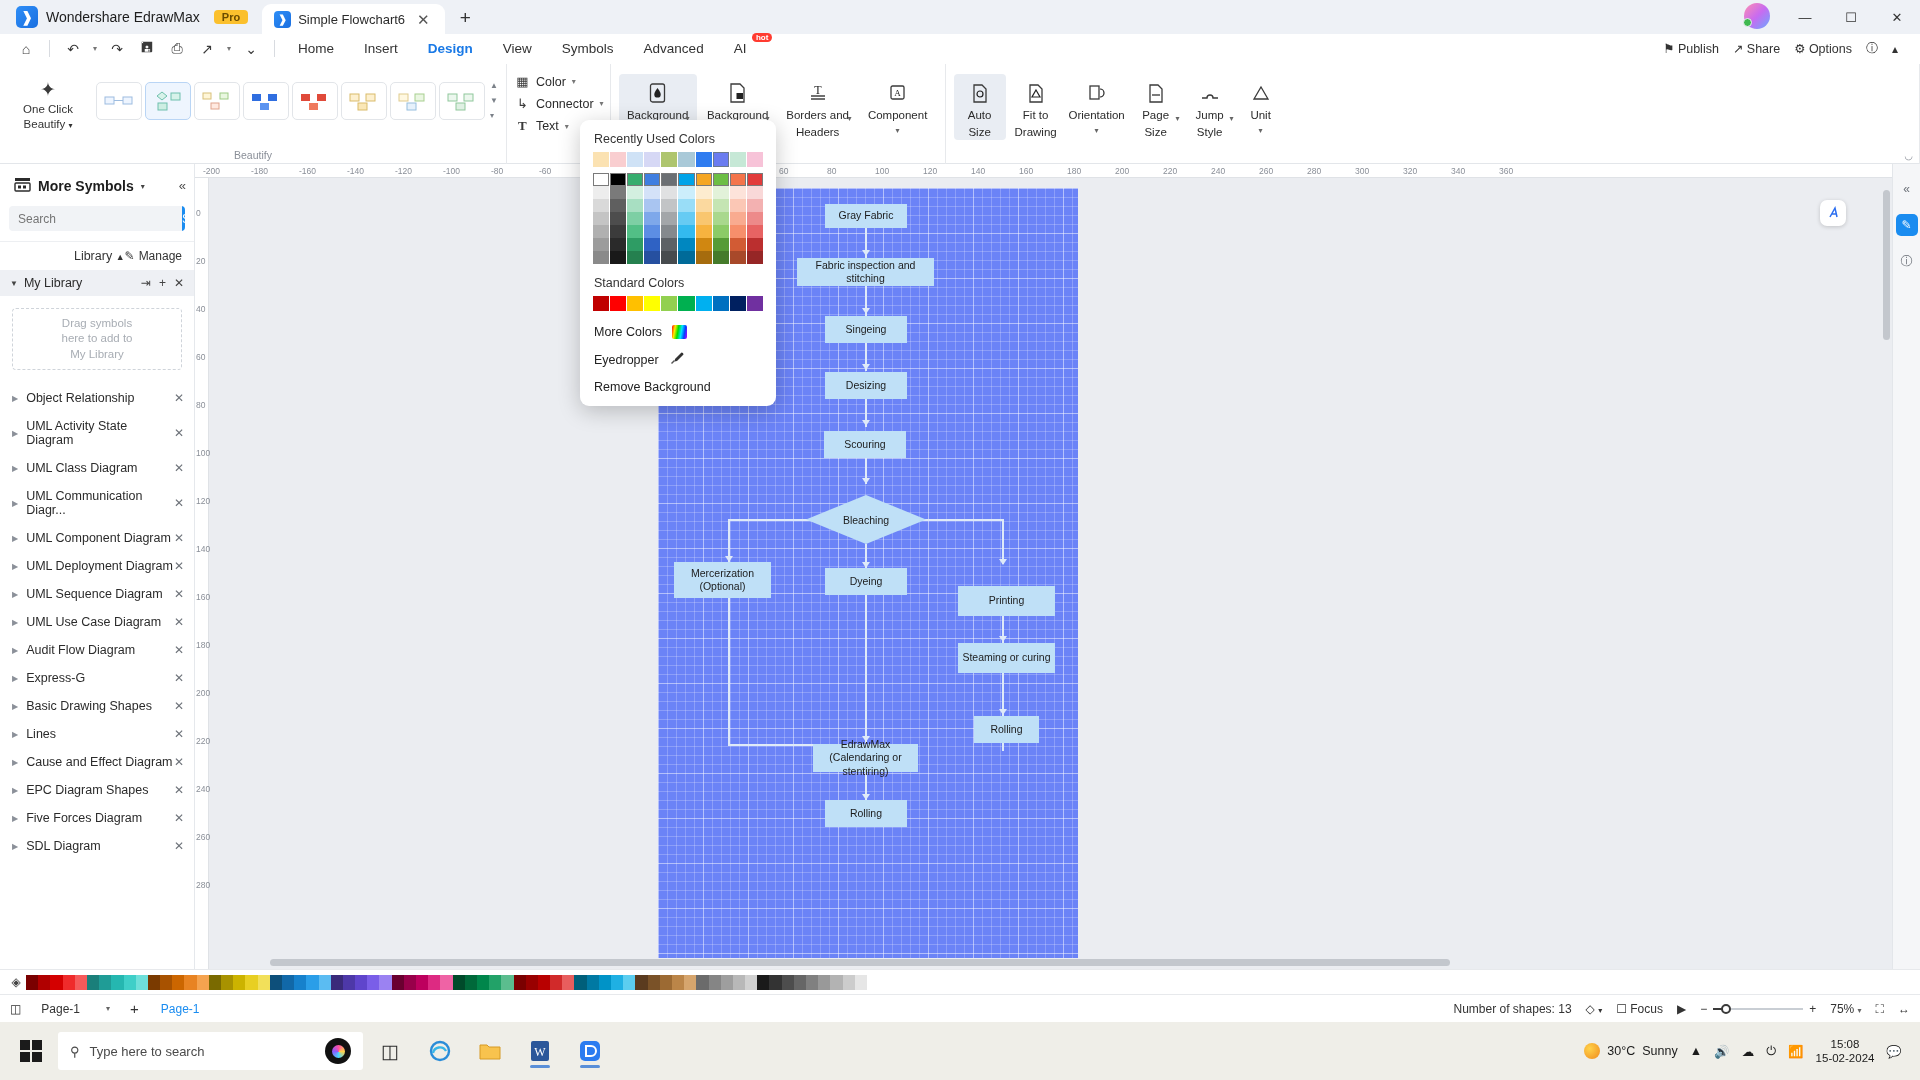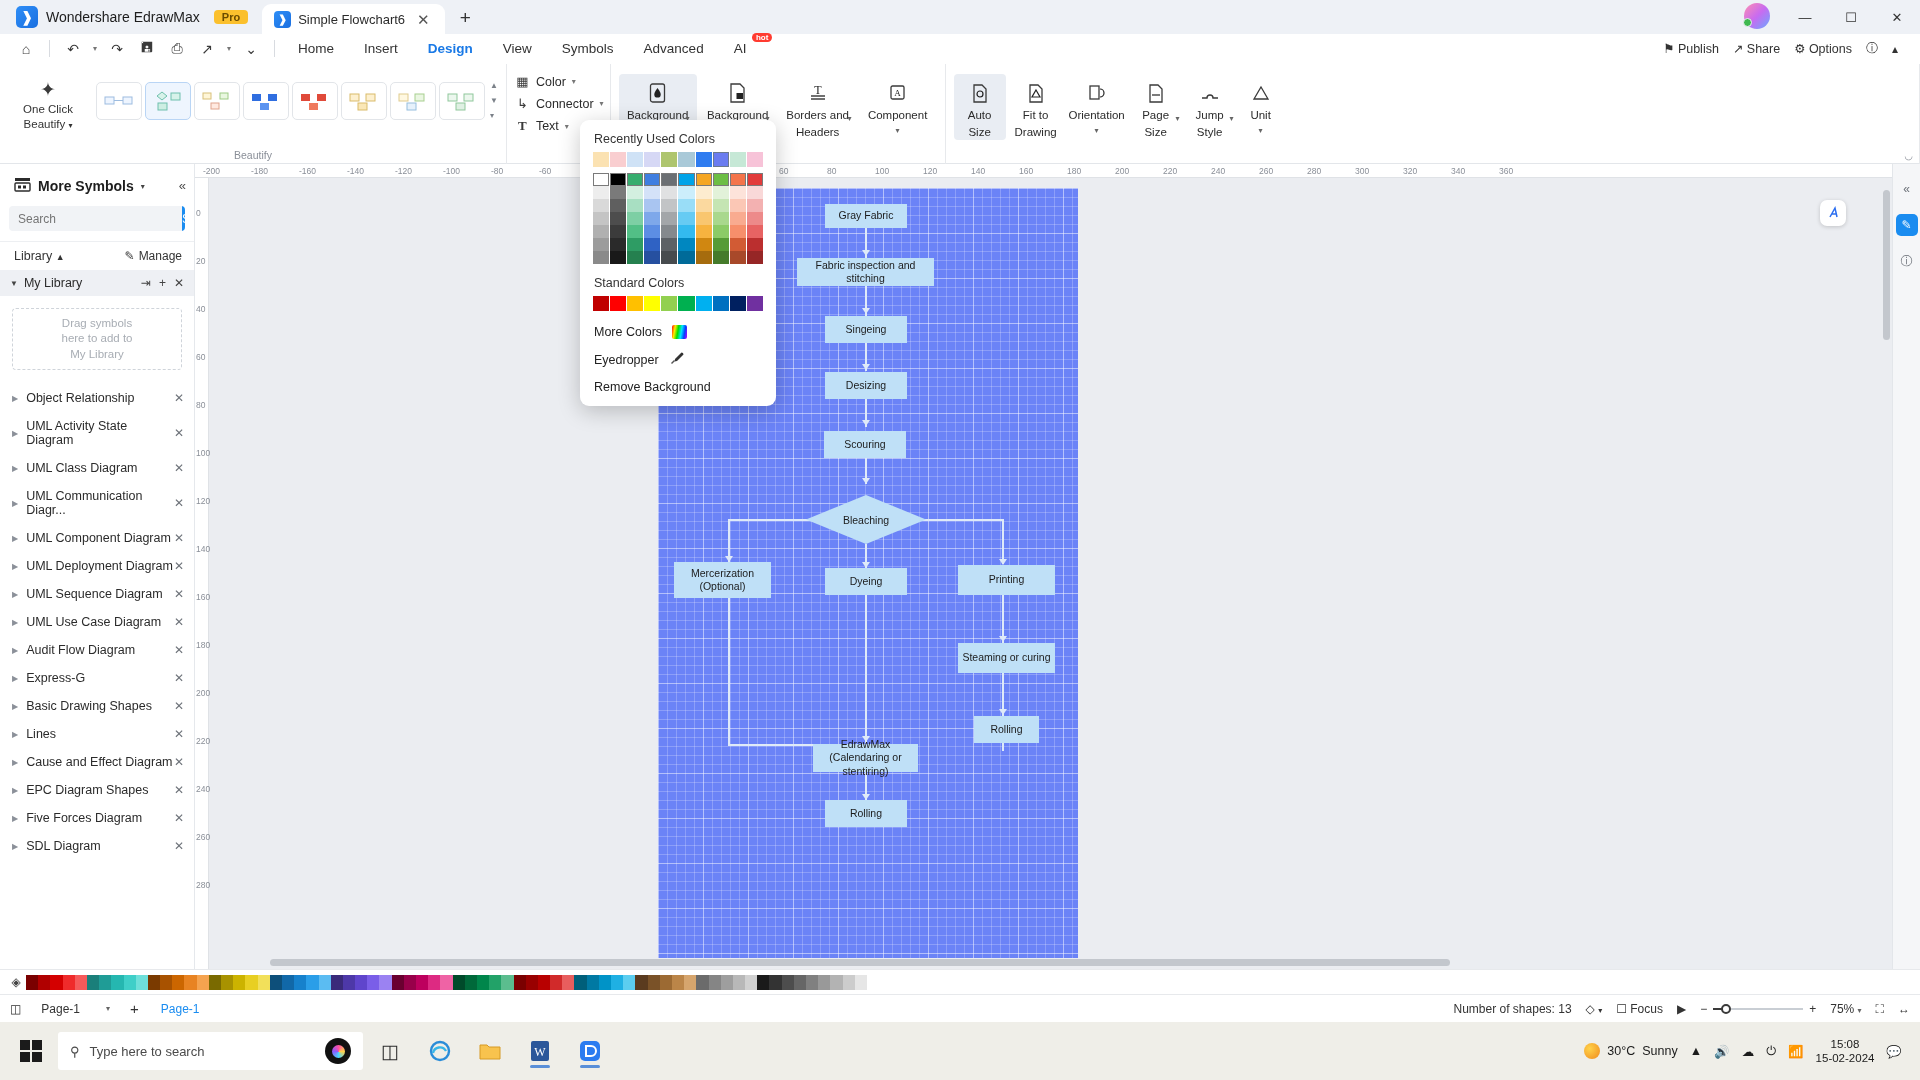--- a/index.html
+++ b/index.html
@@ -111,21 +111,21 @@
   .leftpanel{width:195px;background:#fff;border-right:1px solid #e5e8ec;
      display:flex;flex-direction:column;position:relative;}
   .lp-head{display:flex;align-items:center;gap:7px;padding:13px 10px 11px 14px;}
   .lp-head-title{font-size:14px;font-weight:bold;color:#1d1d1d;}
   .lp-collapse{position:absolute;right:8px;top:14px;color:#4a4a4a;font-size:13px;}
   .searchbox{display:flex;margin:0 9px 10px;height:25px;border-radius:4px;overflow:hidden;}
   .searchbox input{flex:1;border:none;background:#f1f3f6;padding:0 9px;font-size:12px;
      color:#333;font-family:"Liberation Sans",sans-serif;outline:none;}
   .searchbox button{width:52px;background:#1a8cf0;color:#fff;border:none;font-size:12px;
      font-family:"Liberation Sans",sans-serif;}
-  .lp-sub{display:flex;align-items:center;justify-content:space-between;
+  .lp-sub{display:flex;align-items:center;justify-content:flex-end;
      padding:7px 12px 7px 14px;border-top:1px solid #edeff2;font-size:12.5px;color:#333;}
   .lp-manage{color:#333;font-size:12px;display:flex;align-items:center;gap:4px;}
   .mylib{display:flex;align-items:center;padding:6px 10px 6px 10px;background:#eef0f4;
      font-size:12.5px;gap:6px;}
   .mylib .caret{font-size:8px;color:#444;}
   .mylib-actions{margin-left:auto;display:flex;align-items:center;gap:8px;color:#444;font-size:12px;}
   .dropzone{margin:12px 12px 14px;height:62px;border:1px dashed #cfd4da;border-radius:4px;
      display:flex;flex-direction:column;align-items:center;justify-content:center;
      font-size:11.5px;color:#a8adb4;line-height:1.35;text-align:center;}
   .libitems{flex:1;overflow:hidden;}
@@ -842,21 +842,21 @@
         <svg width="120" height="49" viewBox="0 0 120 49">
           <polygon points="60,0 120,24.5 60,49 0,24.5" fill="#bfe0f7"></polygon>
         </svg>
         <span class="dlabel">Bleaching</span>
       </div>
 
       <div class="node" style="left:16px;top:374px;width:97px;height:36px;flex-direction:column">
         <span>Mercerization (Optional)</span>
       </div>
       <div class="node" style="left:167px;top:380px;width:82px;height:27px">Dyeing</div>
-      <div class="node" style="left:300px;top:377px;width:97px;height:30px">Printing</div>
+      <div class="node" style="left:300px;top:398px;width:97px;height:30px">Printing</div>
       <div class="node" style="left:300px;top:455px;width:97px;height:30px">Steaming or curing</div>
       <div class="node" style="left:316px;top:528px;width:65px;height:27px">Rolling</div>
       <div class="node" style="left:155px;top:556px;width:105px;height:28px">EdrawMax (Calendaring or stentiring)</div>
       <div class="node" style="left:167px;top:612px;width:82px;height:27px">Rolling</div>
     </div>
 
     <div class="ai-badge">
       <svg width="17" height="17" viewBox="0 0 17 17">
           <path d="M5 12 L10 3 L12 12 M6.5 9 H11.2" stroke="#2b6ef0" stroke-width="1.5" fill="none"></path>
         </svg>

